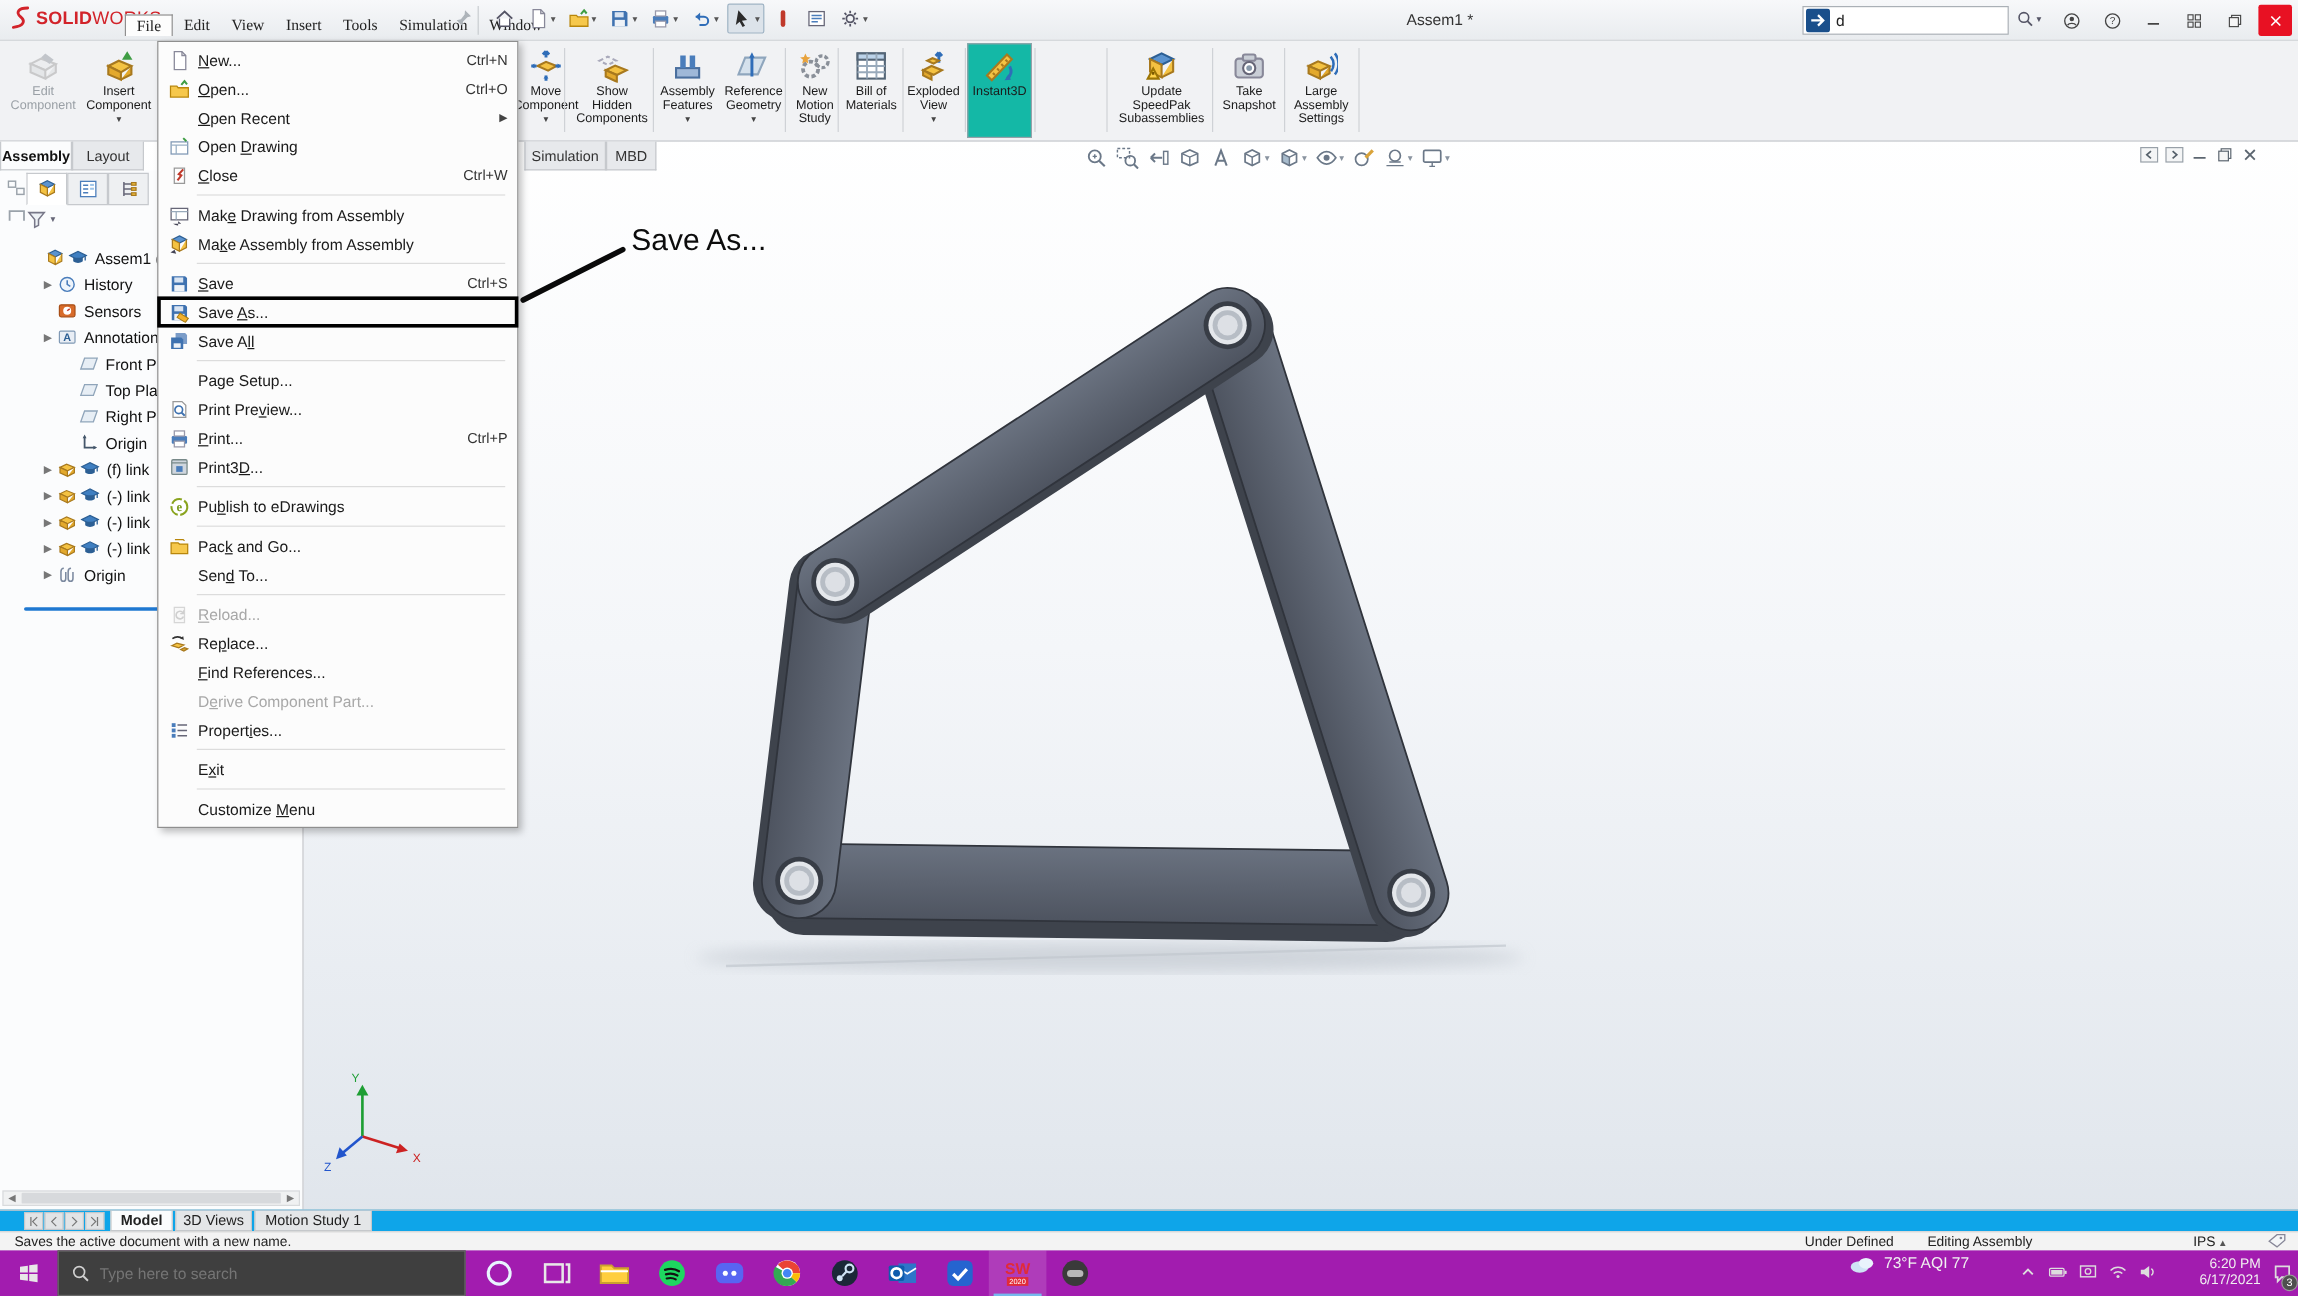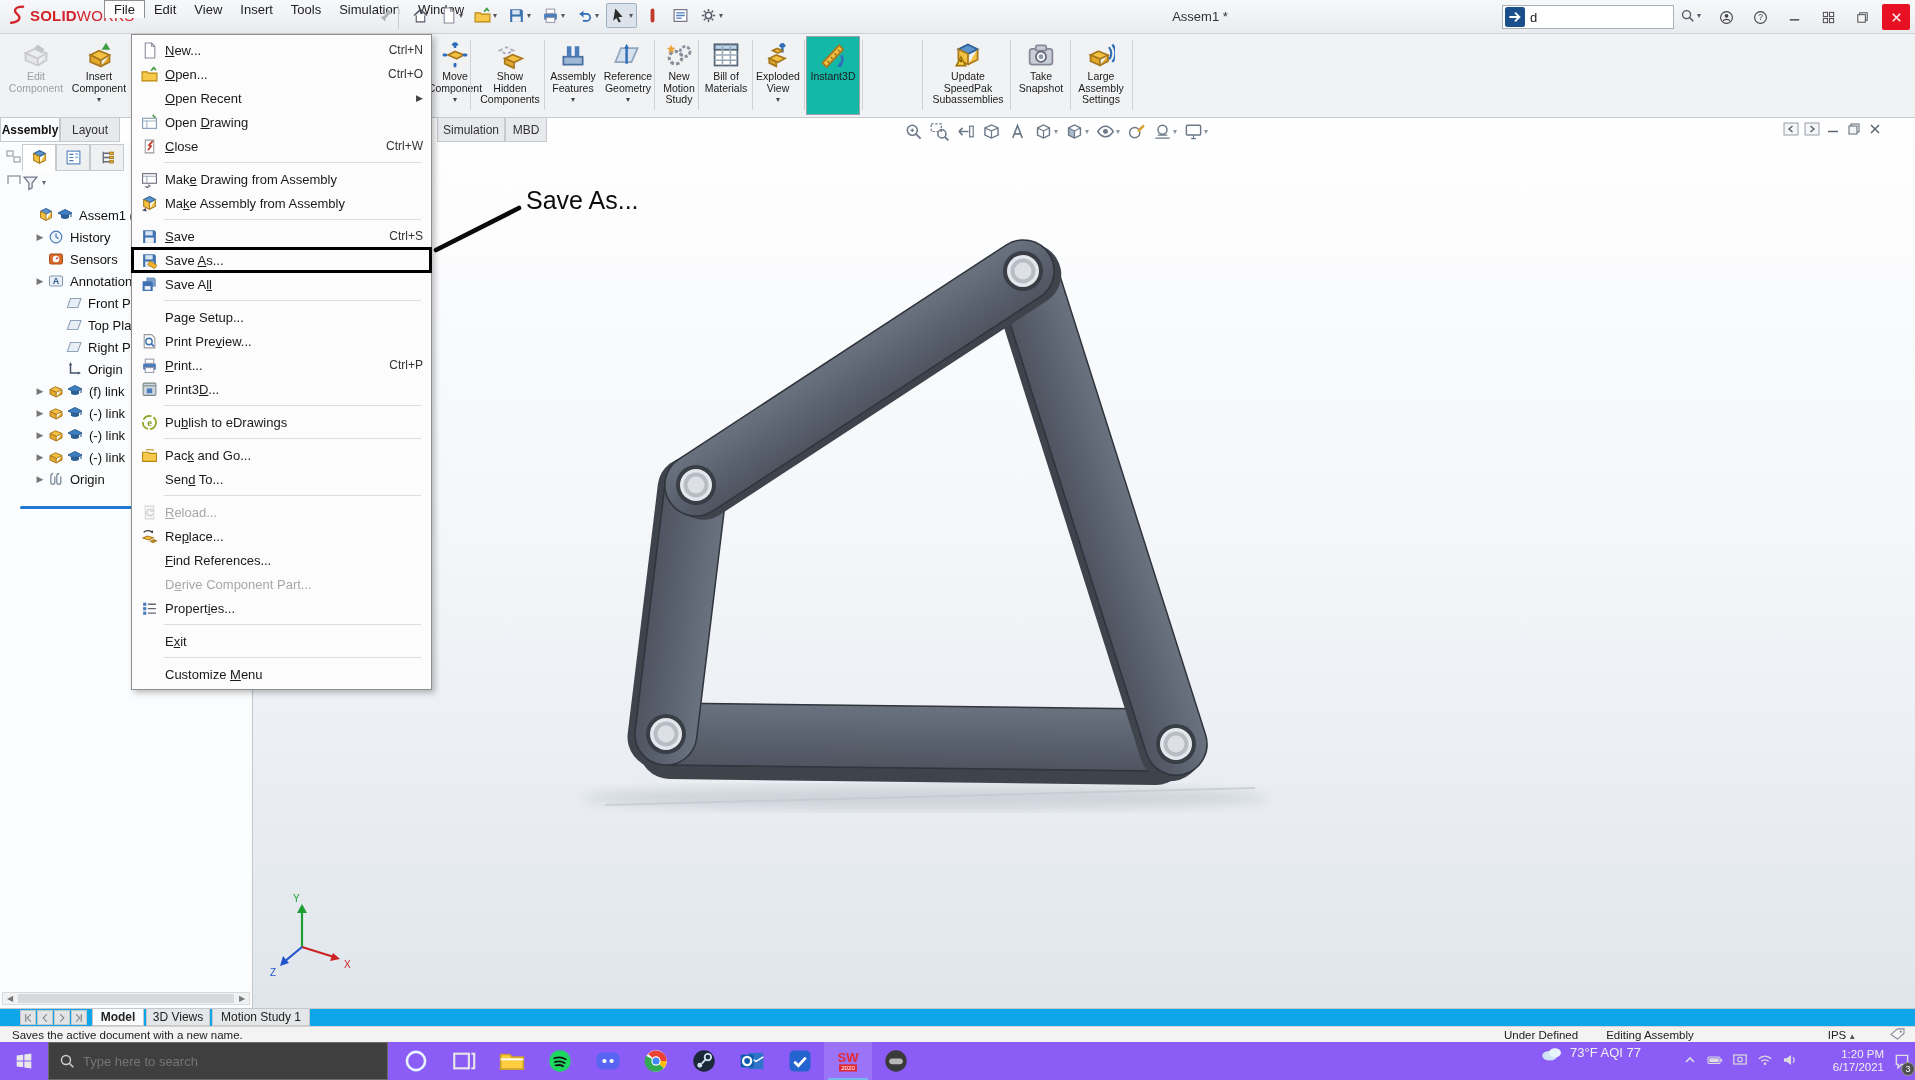--- a/index.html
+++ b/index.html
@@ -12,21 +12,21 @@
 
   
   #scene{position:absolute;left:0;top:0;z-index:1;}
 
   
   #menubar{position:absolute;left:0;top:0;width:1915px;height:34px;z-index:40;
     background:linear-gradient(180deg,#f7f8fa,#e9ecef);border-bottom:1px solid #cdd0d4;}
   #logo{position:absolute;left:8px;top:5px;display:flex;align-items:center;gap:4px;}
   #brand{font-size:15px;color:#d2232a;letter-spacing:.2px;}
   #brand b{font-weight:bold;} #brand span{font-weight:normal;}
-  #menus{position:absolute;left:104px;top:0;height:18px;display:flex;align-items:stretch;}
+  #menus{position:absolute;left:104px;top:12px;height:18px;display:flex;align-items:stretch;font-family:Liberation Serif, serif;}
   .mtop{padding:0 9px;display:flex;align-items:center;font-size:13px;color:#222;cursor:default;}
   .mtop.open{background:#fdfdfd;border:1px solid #8f8f8f;border-bottom:none;}
   #pin{position:absolute;left:378px;top:7px;}
   .vsep{position:absolute;top:5px;width:1px;height:24px;background:#c9ccd0;}
   #qtools{position:absolute;left:408px;top:3px;display:flex;align-items:center;gap:3px;}
   .qbtn{display:flex;align-items:center;padding:3px 3px;border:1px solid transparent;border-radius:2px;}
   .qbtn .dd{font-size:8px;color:#555;margin-left:2px;}
   .qbtn.pressed{background:#dce3ea;border-color:#9fb3c4;}
   #title{position:absolute;left:1110px;top:0;width:180px;height:33px;display:flex;align-items:center;justify-content:center;font-size:13px;color:#333;}
   #searchbox{position:absolute;left:1502px;top:5px;width:172px;height:24px;background:#fff;border:1px solid #aab0b6;display:flex;align-items:center;}
@@ -108,21 +108,21 @@
   
   #statusbar{position:absolute;left:0;top:1026px;width:1915px;height:16px;background:#f3f3f3;border-top:1px solid #d4d4d4;z-index:30;
     display:flex;align-items:center;font-size:11.5px;color:#222;}
   #statusmsg{margin-left:12px;}
   #statusright{position:absolute;left:1490px;display:flex;align-items:center;gap:0;}
   #statusright .sseg{padding:0 14px;}
   #units-caret{font-size:8px;color:#555;margin-left:2px;}
   #statustag{position:absolute;left:1890px;top:0px;color:#667;}
 
   
-  #taskbar{position:absolute;left:0;top:1042px;width:1915px;height:38px;background:#8b5cf6;z-index:35;color:#e8e8e8;}
+  #taskbar{position:absolute;left:0;top:1042px;width:1915px;height:38px;background:#a21caf;z-index:35;color:#e8e8e8;}
   #startbtn{position:absolute;left:0;top:0;width:48px;height:38px;display:flex;align-items:center;justify-content:center;}
   #tsearch{position:absolute;left:48px;top:0;width:340px;height:38px;background:#3f3f3f;border:1px solid #6a6a6a;display:flex;align-items:center;gap:8px;padding:0 10px;}
   #tsearch input{background:transparent;border:none;outline:none;color:#d6d6d6;font-size:13px;font-family:"Liberation Sans",sans-serif;width:250px;}
   #tapps{position:absolute;left:392px;top:0;display:flex;height:38px;}
   .tapp{width:48px;height:38px;display:flex;align-items:center;justify-content:center;position:relative;}
   .tapp.active{background:rgba(255,255,255,.14);}
   .tapp.active::after{content:"";position:absolute;left:4px;right:4px;bottom:0;height:2px;background:#76b9ed;}
   #tweather{position:absolute;left:1540px;top:0;height:20px;display:flex;align-items:center;gap:6px;font-size:13px;color:#f0f0f0;}
   #tray{position:absolute;left:1682px;top:0;height:38px;display:flex;align-items:center;gap:9px;color:#ddd;}
   #clock{position:absolute;left:1806px;top:0;height:38px;width:78px;display:flex;flex-direction:column;align-items:flex-end;justify-content:center;font-size:11.5px;line-height:13px;color:#f0f0f0;}
@@ -1410,21 +1410,21 @@
           </svg>
         </span></div>
       <div><span class="ic">
           <svg width="16" height="16" viewBox="0 0 16 16">
             <path d="M2 6.2v3.6h2.8L9 13V3L4.8 6.2z" fill="#ddd"></path>
             <path d="M10.8 5.2c1.9 1.5 1.9 4.1 0 5.6" fill="none" stroke="#ddd" stroke-width="1.2"></path>
           </svg>
         </span></div>
     </div>
   <div id="clock">
-    <span>1:20 PM</span>
+    <span>6:20 PM</span>
     <span>6/17/2021</span>
   </div>
   <div id="notif">
     <span class="ic">
       <svg width="18" height="18" viewBox="0 0 16 16">
           <path d="M3 3h10v8H7.5L4.5 14v-3H3z" fill="none" stroke="#ddd" stroke-width="1.3"></path>
         </svg>
     </span>
     <span id="notifbadge">3</span>
   </div>

